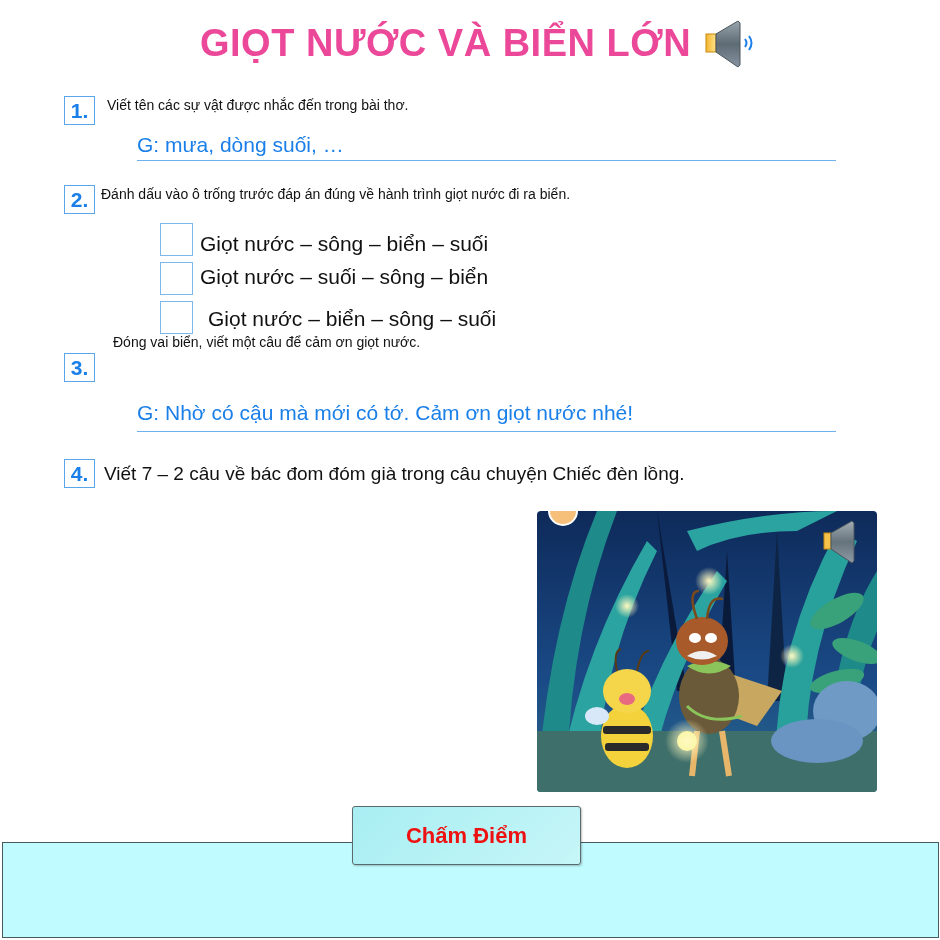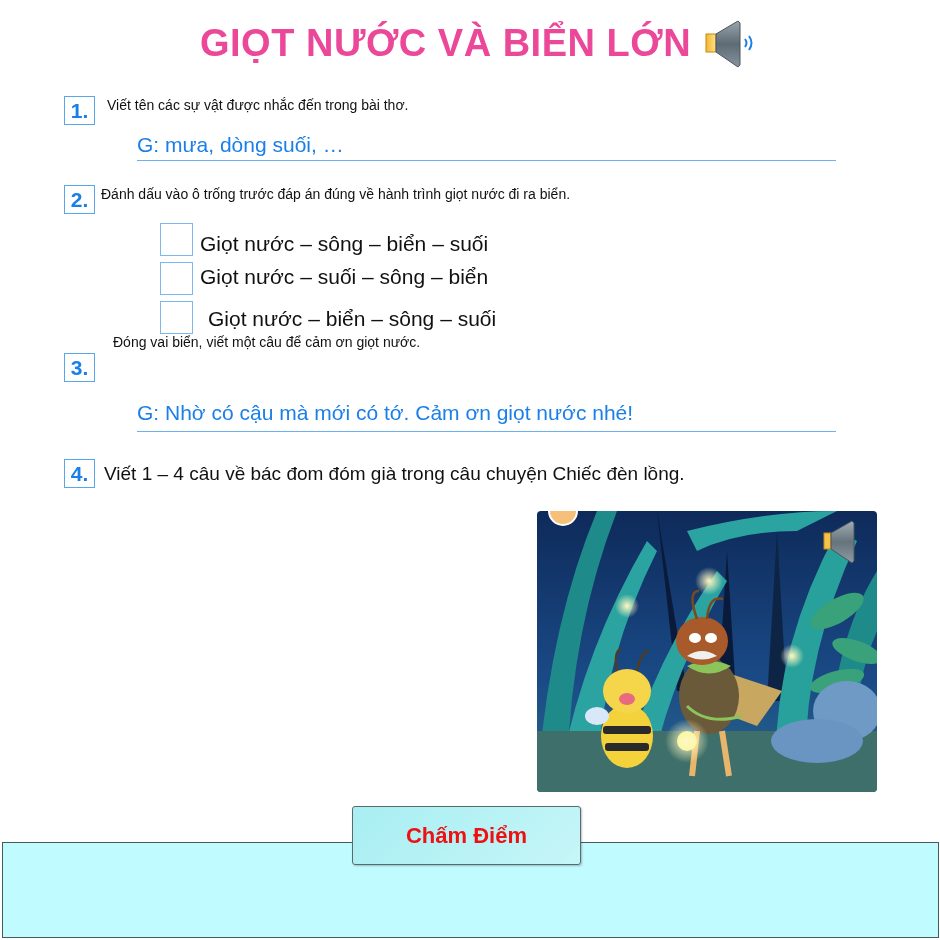--- a/index.html
+++ b/index.html
@@ -90,21 +90,21 @@
 
 <div class="checkbox" style="left:160px; top:301px;"></div>
 <div class="option-text" style="left:200px; top:307px;margin-left:8px;">Giọt nước – biển – sông – suối</div>
 
 <div class="num-box" style="left:64px; top:353px;">3.</div>
 <div class="q-text" style="left:104px; top:334px;margin-left:9px;">Đóng vai biển, viết một câu để cảm ơn giọt nước.</div>
 <div class="answer" style="left:137px; top:401px;">G: Nhờ có cậu mà mới có tớ. Cảm ơn giọt nước nhé!</div>
 <div class="answer-line" style="left:137px; top:431px; width:699px;"></div>
 
 <div class="num-box" style="left:64px; top:459px;">4.</div>
-<div class="q4-text" style="left:104px; top:463px;">Viết 1 – 4 câu về bác đom đóm già trong câu chuyện Chiếc đèn lồng.</div>
+<div class="q4-text" style="left:104px; top:463px;">Viết 7 – 2 câu về bác đom đóm già trong câu chuyện Chiếc đèn lồng.</div>
 
 <div class="illustration">
   <svg width="340" height="281" viewBox="0 0 340 281">
     <defs>
       <linearGradient id="sky" x1="0" y1="0" x2="0" y2="1">
         <stop offset="0" stop-color="#0e2a5a"></stop>
           <stop offset="0.6" stop-color="#1a4a86"></stop>
           <stop offset="1" stop-color="#2a6a8a"></stop>
       </linearGradient>
       <radialGradient id="glow" cx="0.5" cy="0.5" r="0.5">

